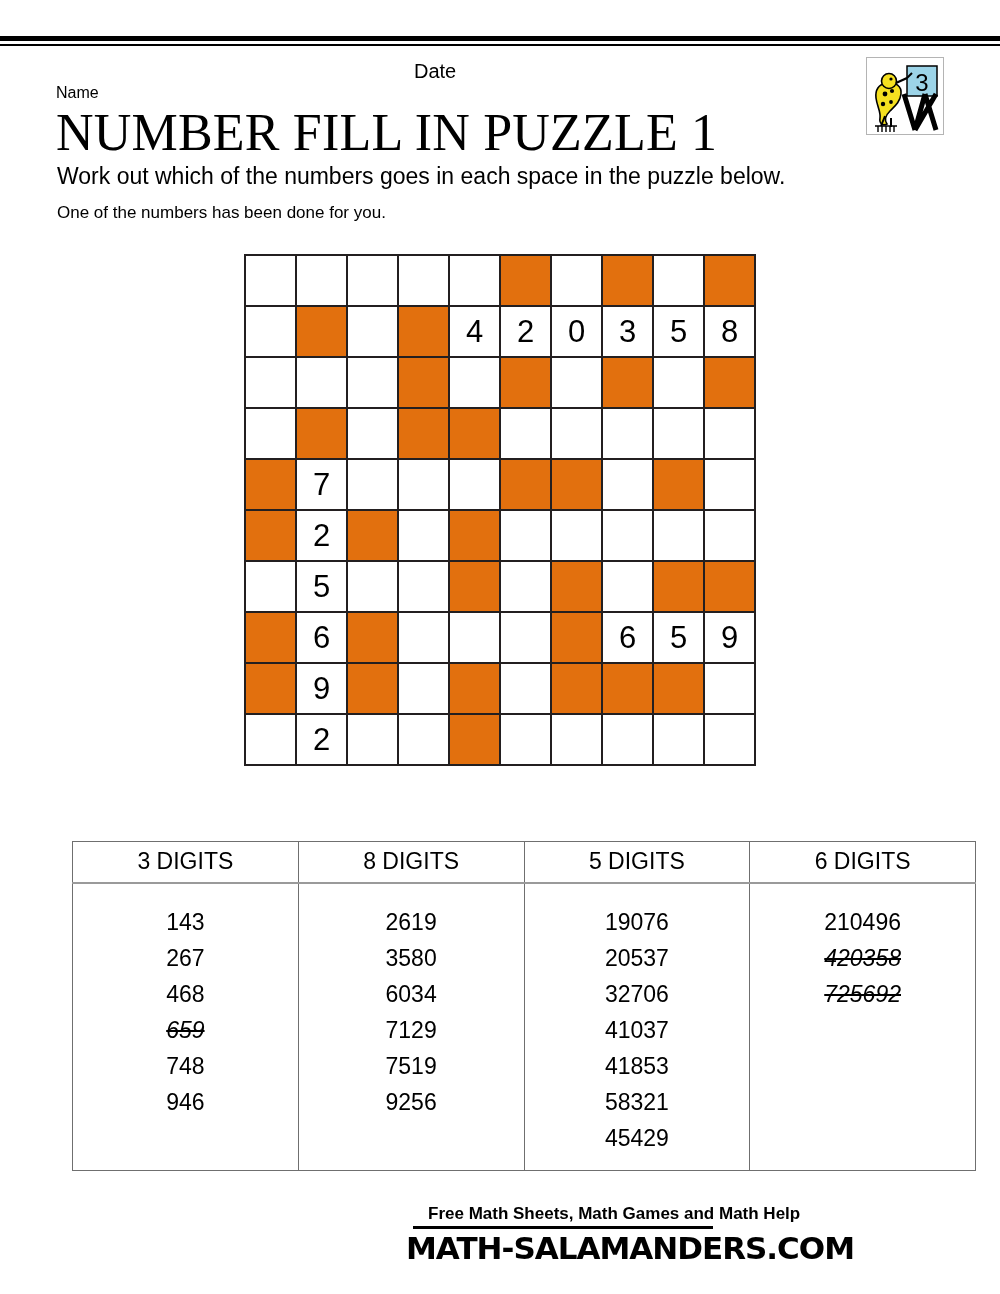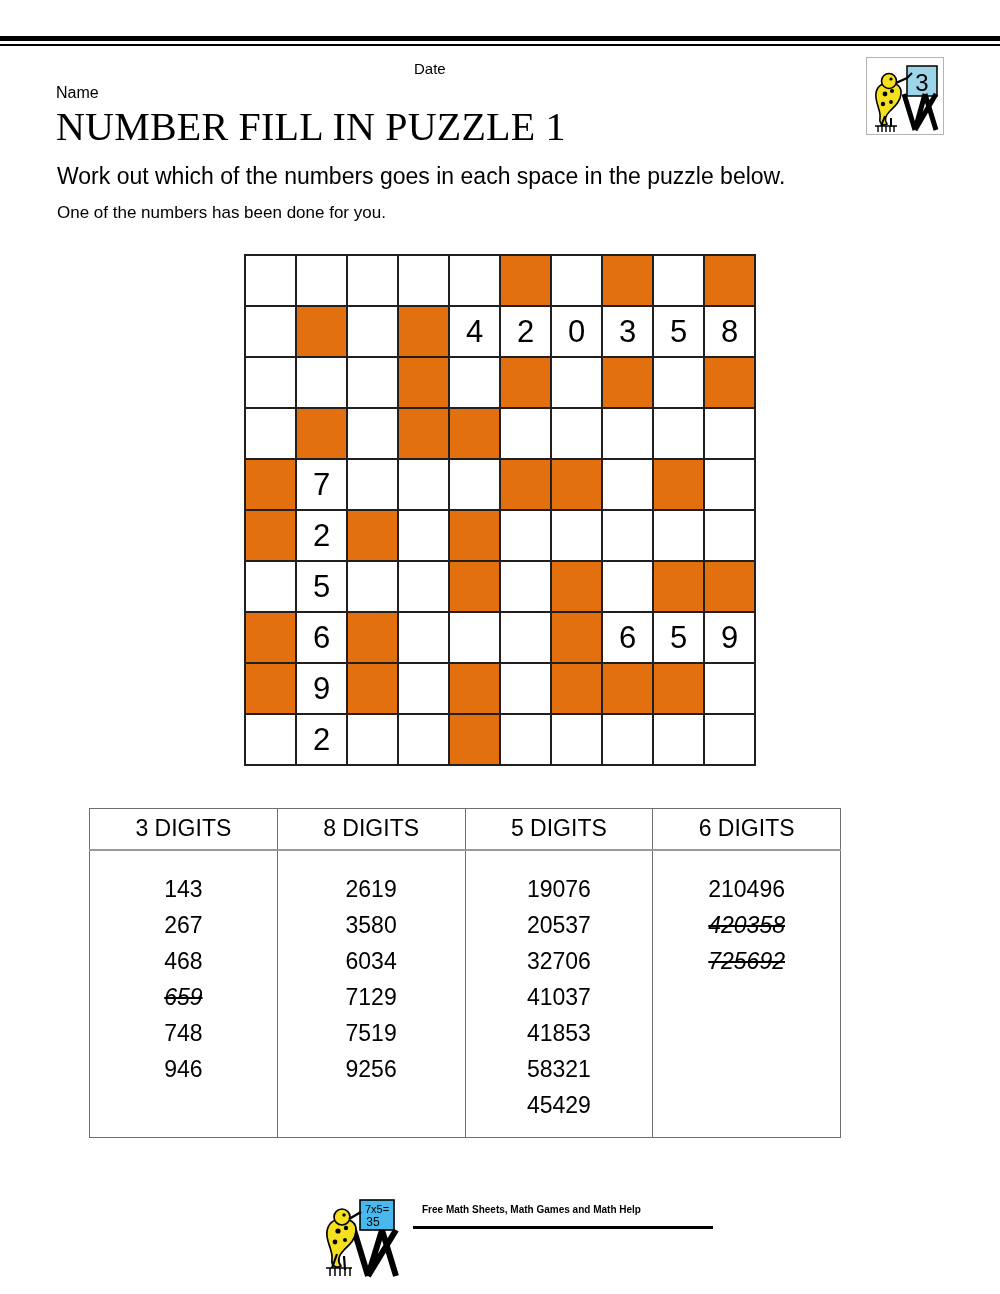--- a/index.html
+++ b/index.html
@@ -35,42 +35,42 @@
   .name-label {
     position: absolute;
     left: 56px; top: 60px;
     font-size: 16px;
     font-family: "Liberation Sans", sans-serif;
     margin-top: 24px;
   }
   .date-label {
     position: absolute;
     left: 414px; top: 60px;
-    font-size: 15px;
+    font-size: 20px;
     font-family: "Liberation Sans", sans-serif;
     text-align: center;
   }
 
   
   .header-logo {
     position: absolute;
     left: 866px; top: 57px;
     width: 78px; height: 78px;
     border: 1px solid #b4b4b4;
     background: #ffffff;
     box-sizing: border-box;
   }
   .header-logo svg { display: block; }
 
   
   .worksheet-title {
     position: absolute;
     left: 56px; top: 103px;
     font-family: "Liberation Serif", serif;
-    font-size: 40px;
+    font-size: 52px;
     letter-spacing: 0.2px;
     white-space: nowrap;
   }
   .instruction-1 {
     position: absolute;
     left: 57px; top: 163px;
     font-size: 23px;
     white-space: nowrap;
   }
   .instruction-2 {
@@ -99,24 +99,23 @@
     background: #ffffff;
     line-height: 49px;
   }
   #puzzle-grid td.blocked {
     background: #E2700E;
   }
 
   
   #number-list {
     position: absolute;
-    left: 72px; top: 808px;
-    width: 752px;
+    left: 72px; top: 841px;
+    width: 904px;
     border-collapse: collapse;
-    margin-left: 17px;
   }
   #number-list th {
     font-weight: normal;
     font-size: 23px;
     padding: 6px 0 7px 0;
     border: 1px solid #6f6f6f;
     border-bottom: 2px solid #9a9a9a;
     text-align: center;
     background: #ffffff;
   }
@@ -146,22 +145,22 @@
     width: 1000px;
     height: 90px;
   }
   .footer-inner {
     position: absolute;
     left: 318px; top: 0;
     width: 400px; height: 90px;
   }
   .footer-tagline {
     position: absolute;
-    left: 104px; top: 8px;
-    font-size: 10px;
+    left: 110px; top: 8px;
+    font-size: 17px;
     font-weight: bold;
     white-space: nowrap;
   }
   .footer-rule {
     position: absolute;
     left: 95px; top: 30px;
     width: 300px; height: 3px;
     background: #000000;
   }
   .footer-brand {
@@ -385,34 +384,17 @@
           <div class="num-entry">210496</div>
           <div class="num-entry used">420358</div>
           <div class="num-entry used">725692</div>
         </td>
     </tr>
   </tbody>
 </table>
 
 <div class="footer">
   <div class="footer-inner">
-    <div class="footer-logo">
-      <svg width="104" height="80" viewBox="0 0 104 80">
-        <rect x="42" y="2" width="34" height="30" fill="#49b8ec" stroke="#000" stroke-width="1.6"></rect>
-        <text x="59" y="15" font-family="'Liberation Sans',sans-serif" font-size="11" text-anchor="middle" fill="#000">7x5=</text>
-        <text x="55" y="28" font-family="'Liberation Sans',sans-serif" font-size="12" text-anchor="middle" fill="#000">35</text>
-        <path d="M36 32 L50 78 M50 78 L64 32 M64 32 L78 78 M50 78 L78 32" stroke="#000" stroke-width="6" fill="none"></path>
-        <path d="M20 22 C13 22 8 29 9 38 C10 47 15 54 14 61 C13 68 18 71 23 68 C19 63 21 57 26 52 C32 46 37 42 38 33 C39 24 30 20 24 21 Z" fill="#f5e020" stroke="#000" stroke-width="1.7"></path>
-        <circle cx="24" cy="19" r="8" fill="#f5e020" stroke="#000" stroke-width="1.7"></circle>
-        <circle cx="26" cy="17" r="1.7" fill="#000"></circle>
-        <path d="M31 21 L43 14" stroke="#000" stroke-width="2.6" fill="none"></path>
-        <circle cx="20" cy="33" r="2.6" fill="#000"></circle>
-        <circle cx="28" cy="30" r="2.2" fill="#000"></circle>
-        <circle cx="17" cy="44" r="2.4" fill="#000"></circle>
-        <circle cx="27" cy="42" r="2" fill="#000"></circle>
-        <path d="M19 56 L14 70 M26 58 L27 72" stroke="#000" stroke-width="2.2" fill="none"></path>
-        <path d="M8 70 L34 70 M12 70 L12 78 M17 70 L17 78 M22 70 L22 78 M27 70 L27 78 M32 70 L32 78" stroke="#000" stroke-width="1.5" fill="none"></path>
-      </svg>
-    </div>
     <div class="footer-tagline">Free Math Sheets, Math Games and Math Help</div>
     <div class="footer-rule"></div>
+    <div class="footer-brand">MATH-SALAMANDERS.COM</div>
   </div>
 </div>
 
 </body></html>

